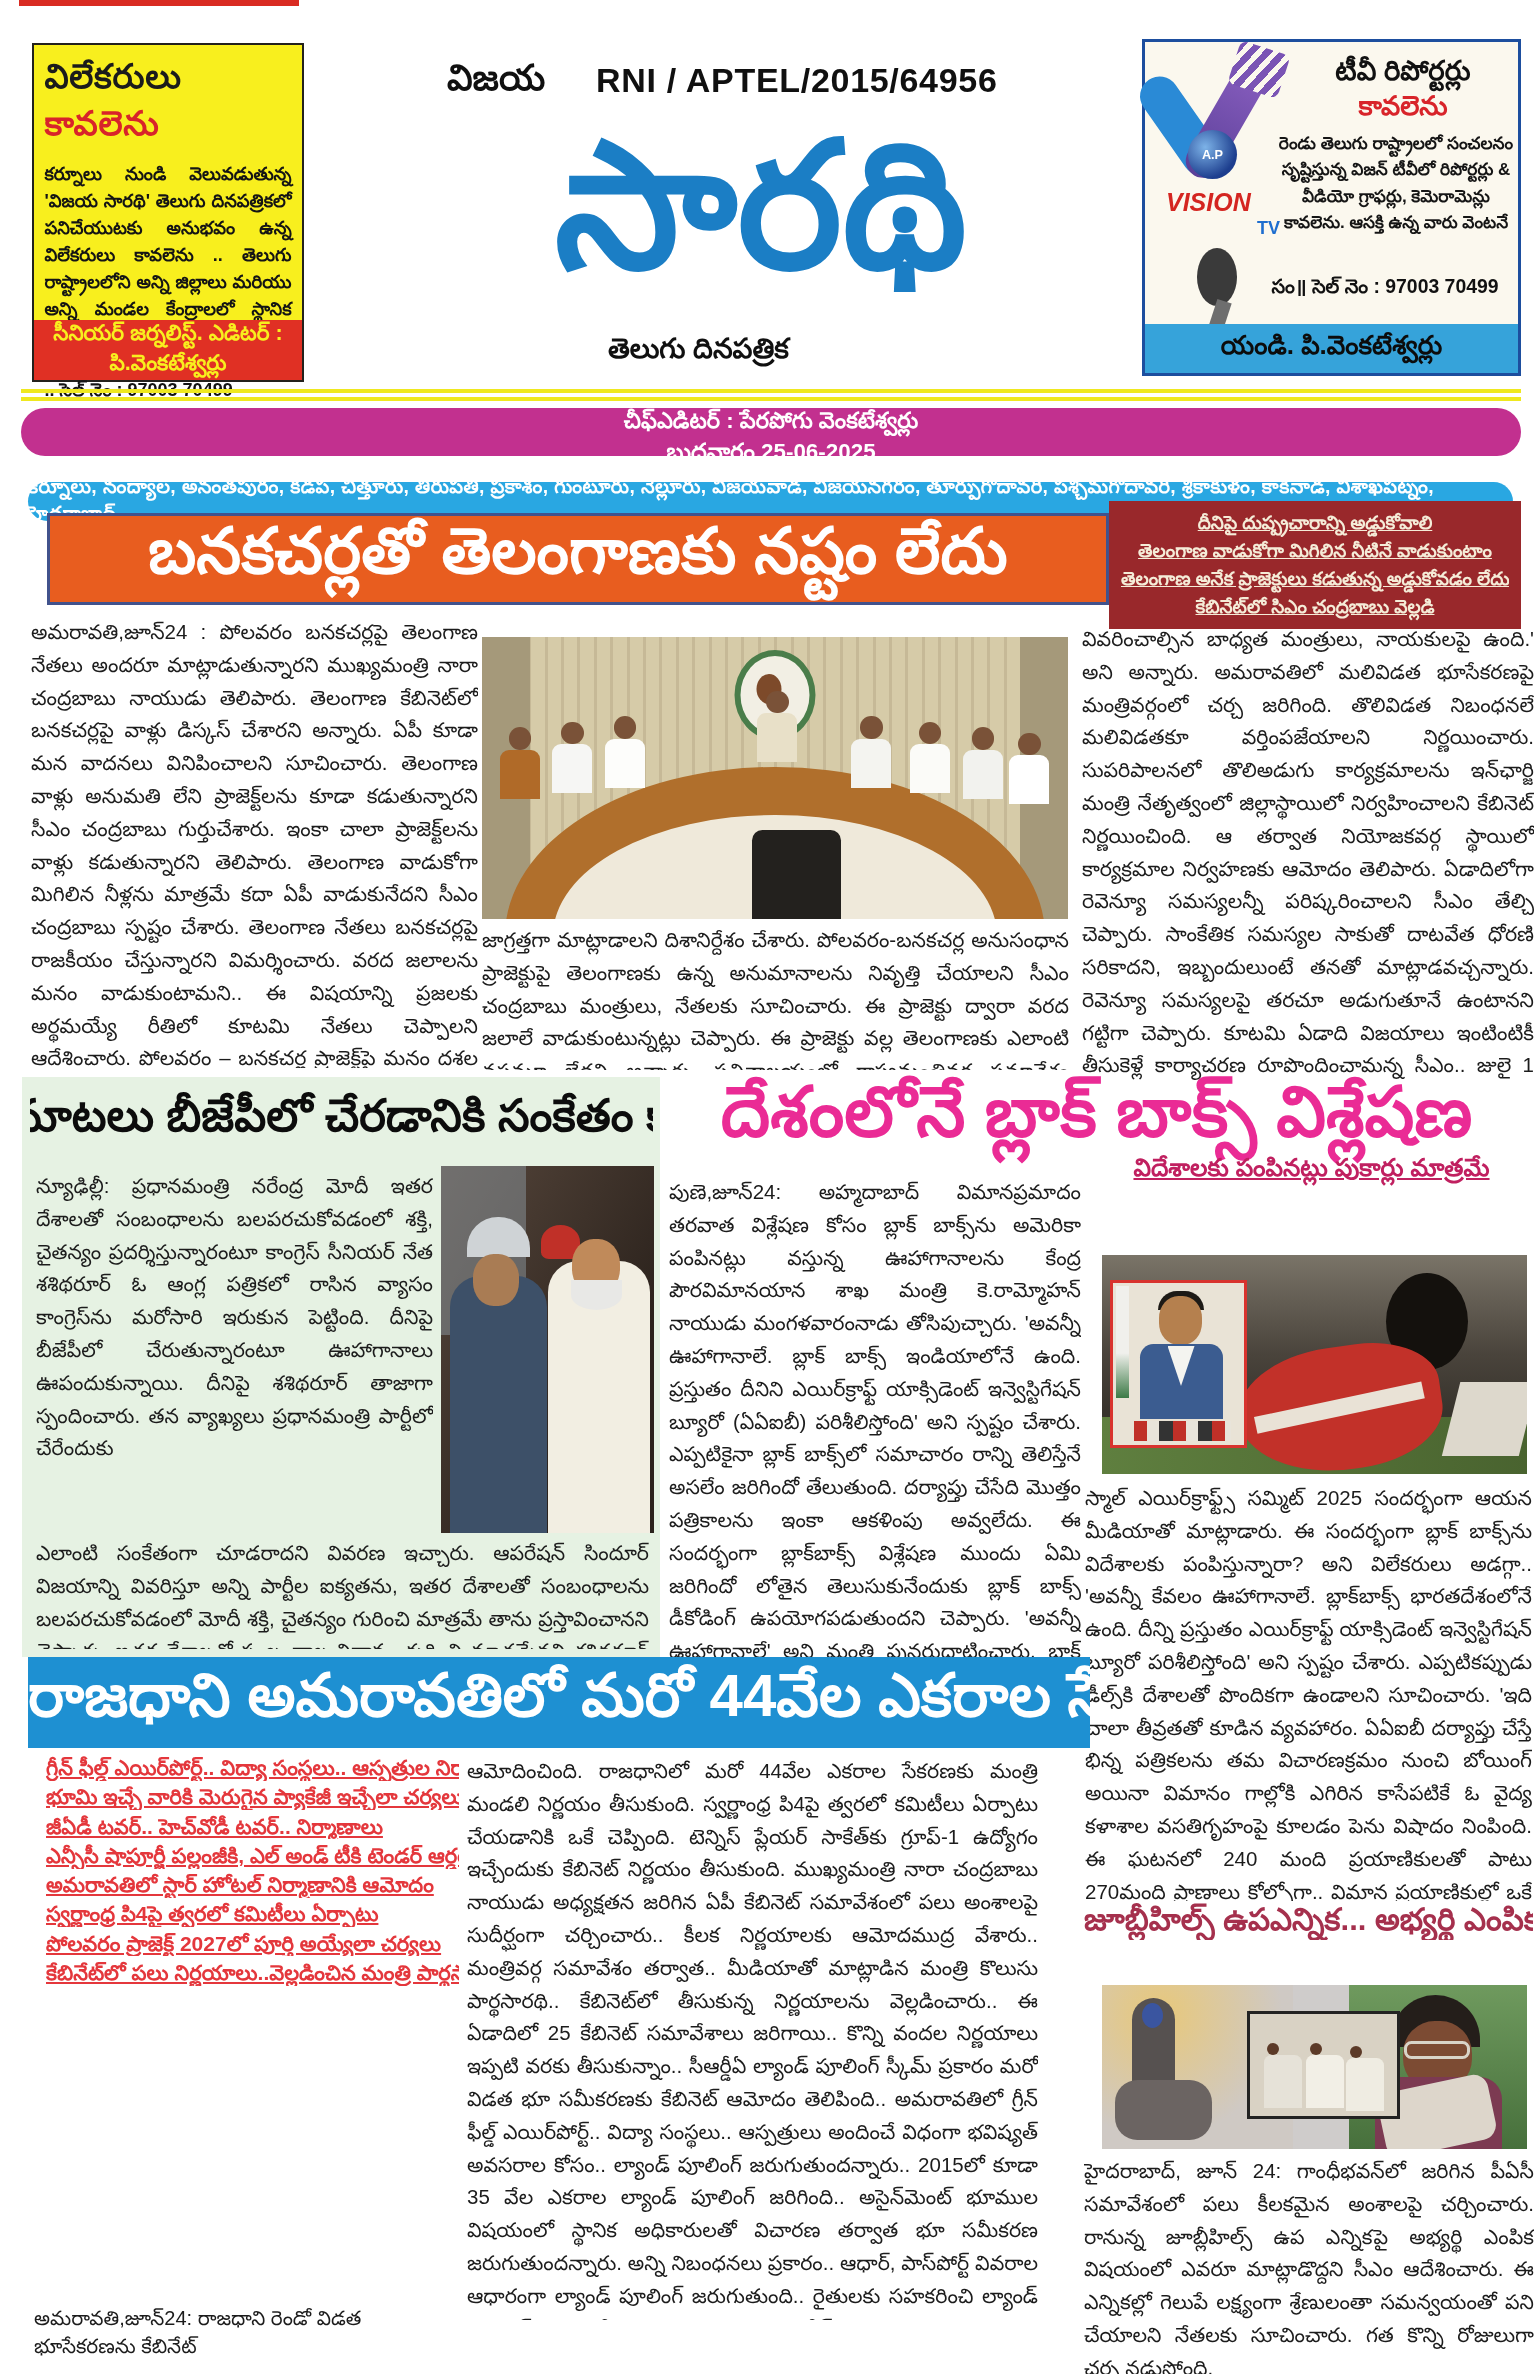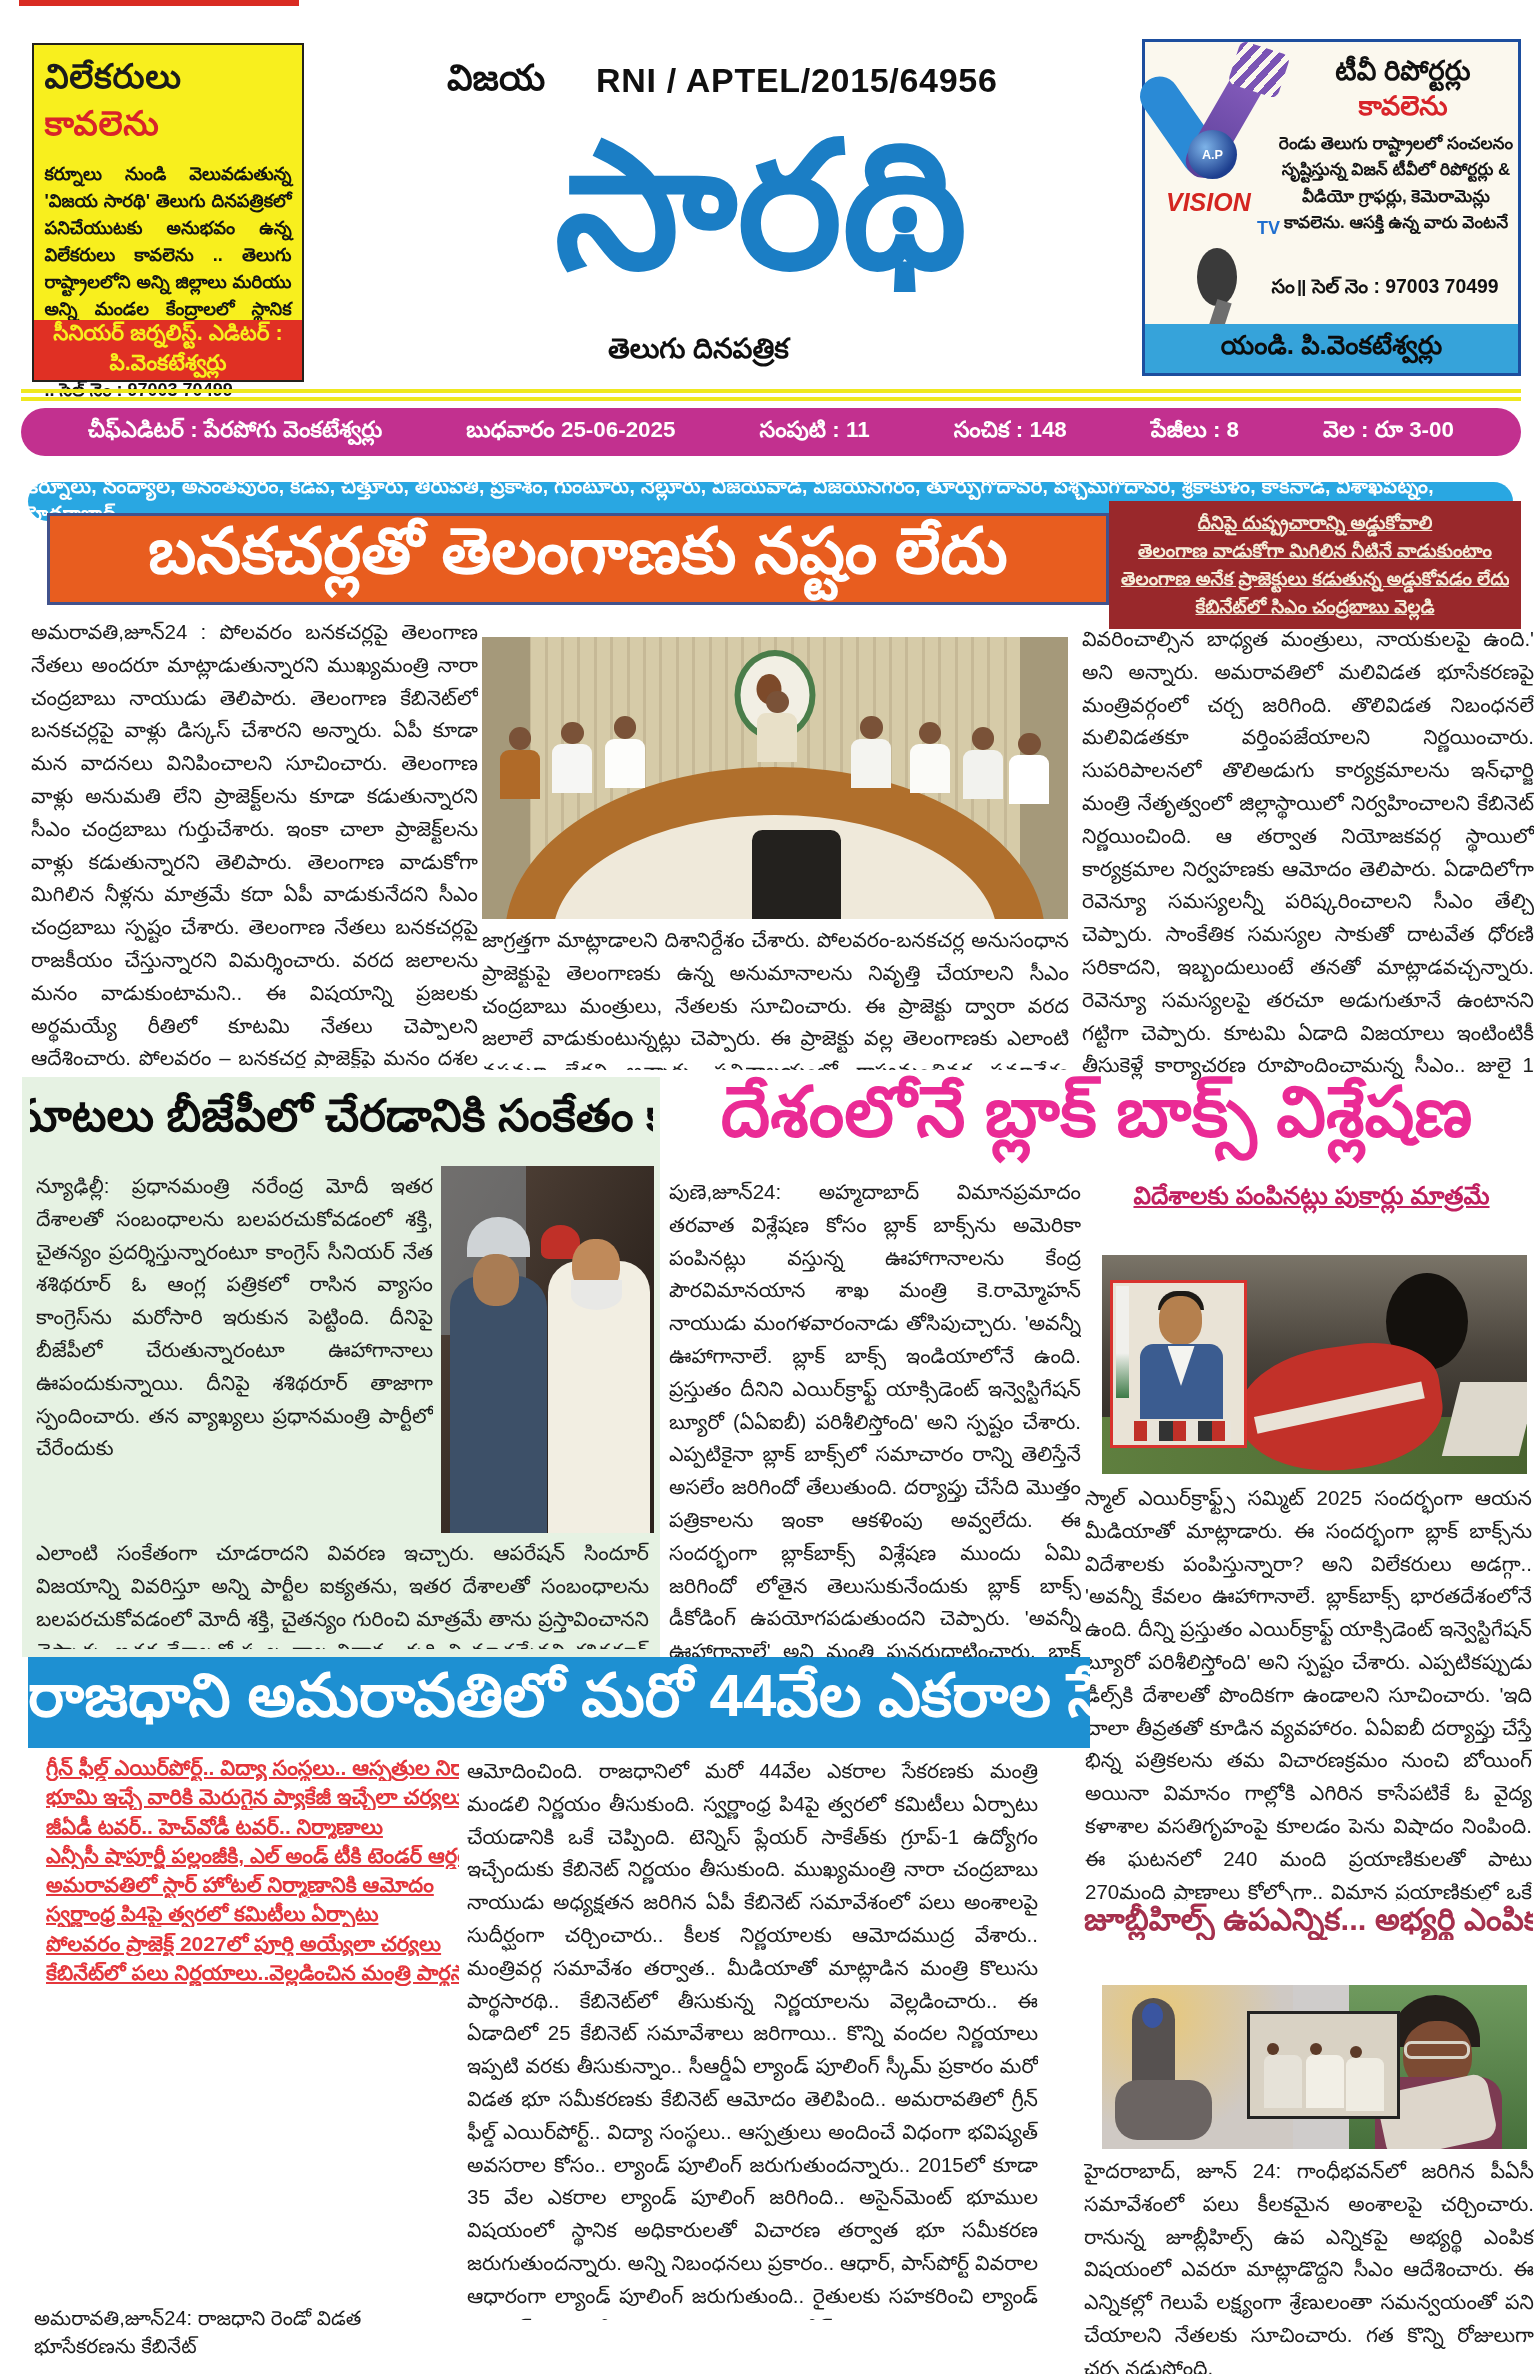--- a/index.html
+++ b/index.html
@@ -46,21 +46,21 @@
   .adr-body{left:133px;top:89px;width:236px;font-size:17px;font-weight:700;line-height:1.55;text-align:center;color:#151515;}
   .adr-phone{left:112px;top:233px;width:256px;font-size:19.4px;font-weight:900;text-align:center;color:#111;}
   .ad-right-footer{position:absolute;left:0;bottom:0;right:0;height:49px;background:#36a3da;color:#0c0c0c;
      display:flex;align-items:center;justify-content:center;font-size:26px;font-weight:900;}
 
   
   .yrule1{left:21px;top:389px;width:1500px;height:3.7px;background:#efe81f;}
   .yrule2{left:21px;top:397px;width:1500px;height:3.7px;background:#efe81f;}
   .info-bar{left:21px;top:408px;width:1500px;height:48px;background:#c2308f;border-radius:24px;color:#fff;
      display:flex;align-items:center;justify-content:space-around;padding:0 25px;box-sizing:border-box;
-     font-size:22.4px;font-weight:800;}
+     font-size:22.4px;font-weight:800;flex-direction:column;}
   .districts-bar{left:28px;top:462px;width:1485px;height:39px;background:#29a7e2;border-radius:19.4px;color:#fff;
      display:flex;align-items:center;justify-content:center;font-size:19.4px;font-weight:700;letter-spacing:0.4px;margin-top:20px;}
 
   
   .h1-banner{left:28px;top:513px;width:1062px;height:92px;background:#e85d1f;border:3px solid #41528c;box-sizing:border-box;
      display:flex;align-items:center;justify-content:center;margin-left:19px;}
   .h1-banner h1{margin:0;font-size:64px;font-weight:900;color:#fff;white-space:nowrap;overflow:hidden;}
   .sidebox{left:1109px;top:501px;width:412px;height:128px;background:#99282b;color:#f5ecd8;box-sizing:border-box;
      padding:7.5px 12px;text-align:center;}
   .sidebox div{font-size:18.6px;font-weight:700;line-height:1.52;text-decoration:underline;white-space:nowrap;overflow:hidden;}
@@ -104,21 +104,21 @@
   .p2-faceT{position:absolute;left:15%;top:24%;width:46px;height:52px;background:#a97c54;border-radius:45%;}
   .p2-turban{position:absolute;left:47%;top:16%;width:39px;height:34px;background:#c03028;border-radius:50% 50% 20% 20%;}
   .p2-modi{position:absolute;right:2%;bottom:0;width:48%;height:74%;background:#f2eee2;border-radius:31px 31px 0 0;}
   .p2-faceM{position:absolute;right:16%;top:20%;width:48px;height:55px;background:#c08a5a;border-radius:45%;}
   .p2-beard{position:absolute;right:15%;top:31%;width:51px;height:30px;background:#e8e8e6;border-radius:0 0 50% 50%;}
 
   
   .a3-headline{left:664px;top:1074px;width:865px;height:94px;font-size:70px;font-weight:900;color:#ea2b95;
      display:flex;align-items:center;justify-content:center;white-space:nowrap;overflow:hidden;}
   .a3-left{left:669px;top:1176px;width:412px;height:516px;}
-  .a3-sub1{left:1094px;top:1182px;width:435px;font-size:24.6px;font-weight:800;color:#c02060;text-align:center;
+  .a3-sub1{left:1094px;top:1154px;width:435px;font-size:24.6px;font-weight:800;color:#c02060;text-align:center;
      text-decoration:underline;white-space:nowrap;overflow:hidden;}
   .a3-sub2{left:1088px;top:1220px;width:444px;font-size:24.6px;font-weight:800;color:#a0268c;text-align:center;
      text-decoration:underline;white-space:nowrap;overflow:hidden;}
   .a3-right{left:1085px;top:1482px;width:447px;height:419px;}
 
   
   .photo3{left:1102px;top:1255px;width:425px;height:219px;overflow:hidden;
      background:linear-gradient(#7a7468 0%,#4a443c 45%,#37332c 72%);}
   .p3-hole{position:absolute;right:14%;top:8%;width:82px;height:97px;background:#14110d;border-radius:50%;}
   .p3-grass{position:absolute;left:0;bottom:0;width:100%;height:26%;background:linear-gradient(90deg,#5f7f3f,#49632f);}

